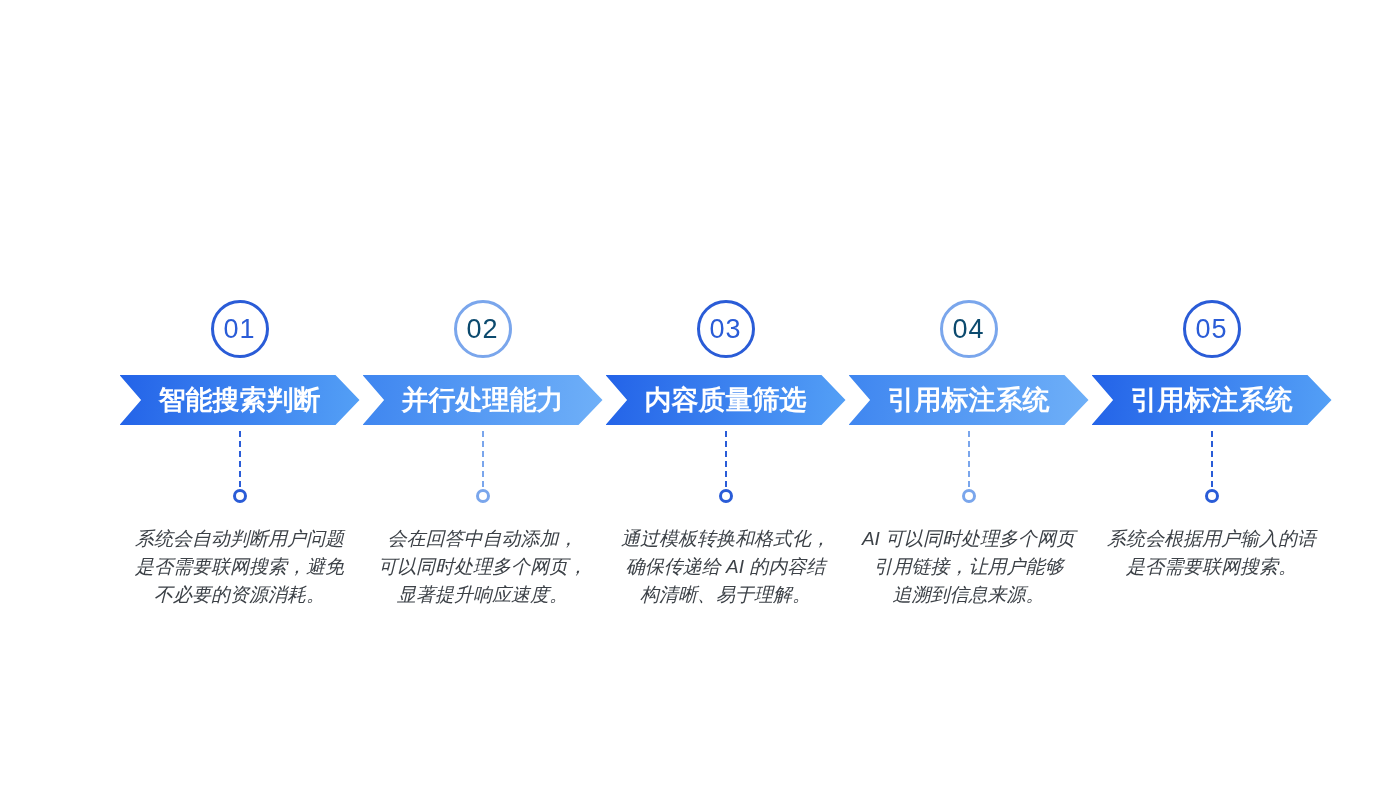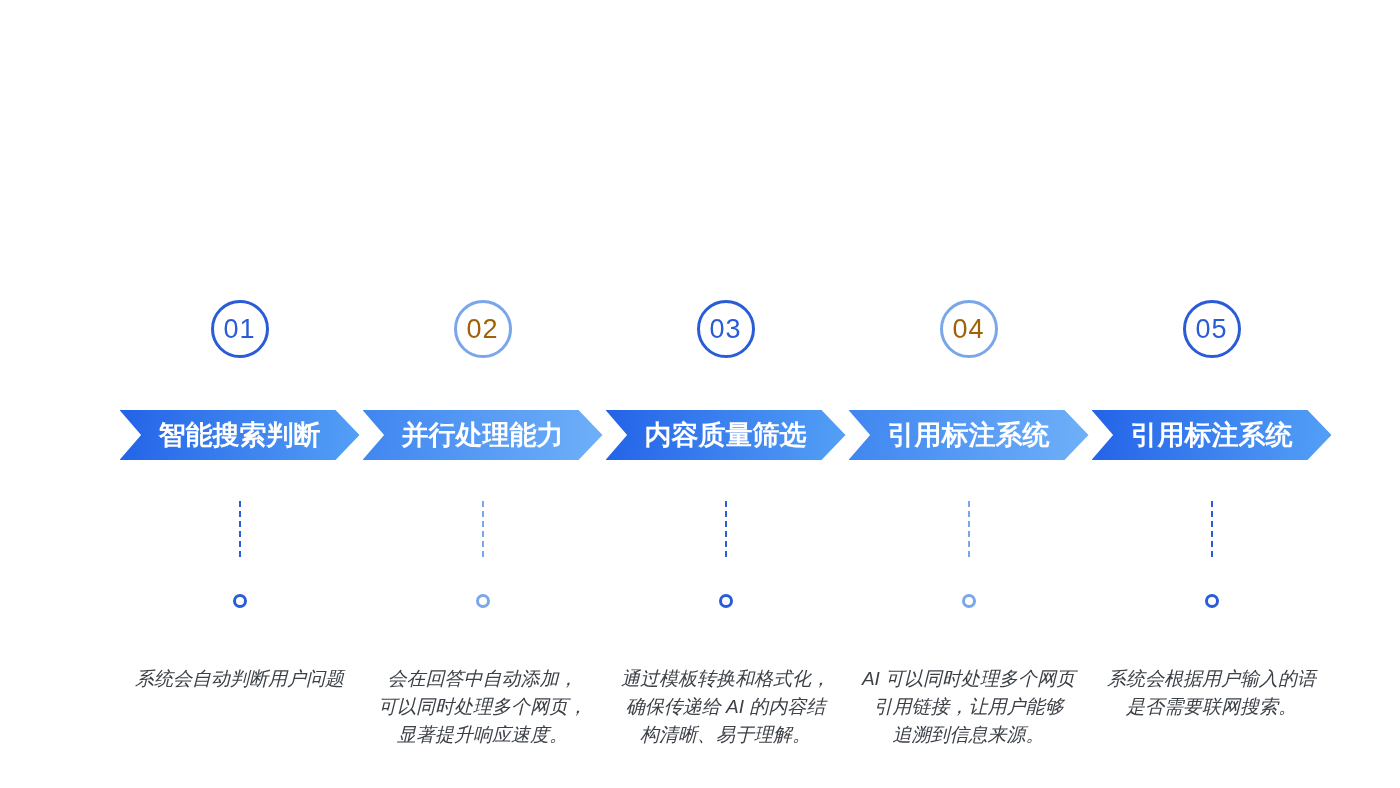--- a/index.html
+++ b/index.html
@@ -18,40 +18,39 @@
       position: absolute;
       left: 118px;
       top: 300px;
       display: flex;
     }
     .step {
       width: 243px;
       display: flex;
       flex-direction: column;
       align-items: center;
-      gap: 35px;
     }
 
     
     .badge {
       width: 52px;
       height: 52px;
       border-radius: 50%;
       border: 3px solid;
       background: #ffffff;
       display: flex;
       align-items: center;
       justify-content: center;
       font-size: 27px;
       font-weight: 500;
       letter-spacing: 1px;
       box-sizing: content-box;
     }
     .step.dark  .badge { border-color: #2a5cd7; color: #2a5cd7; }
-    .step.light .badge { border-color: #7aa6ec; color: #a16207; justify-content: center; }
+    .step.light .badge { border-color: #7aa6ec; color: #0c4a6e; justify-content: center; }
 
     
     .banner {
       margin-top: 17px;
       width: 240px;
       height: 50px;
       display: flex;
       align-items: center;
       justify-content: center;
       color: #ffffff;
@@ -103,20 +102,22 @@
     <div class="badge">
       <span>01</span>
     </div>
     <div class="banner">
       <span>智能搜索判断</span>
     </div>
     <div class="connector"></div>
     <div class="dot"></div>
     <div class="desc">
       <div>系统会自动判断用户问题</div>
+      <div>是否需要联网搜索，避免</div>
+      <div>不必要的资源消耗。</div>
     </div>
   </div>
 
   <div class="step light">
     <div class="badge">
       <span>02</span>
     </div>
     <div class="banner">
       <span>并行处理能力</span>
     </div>

